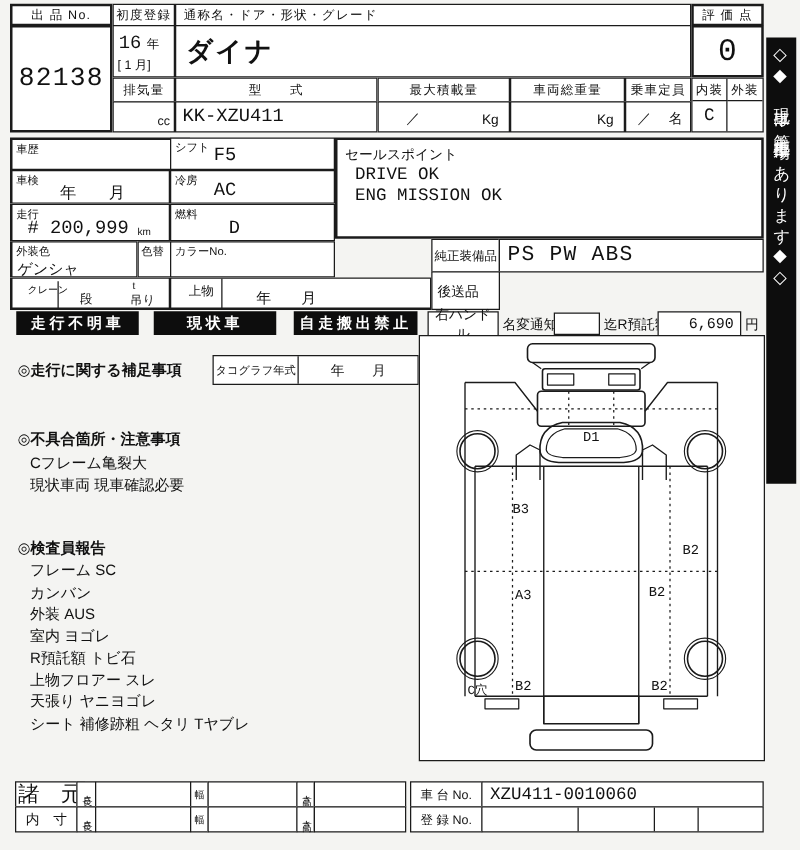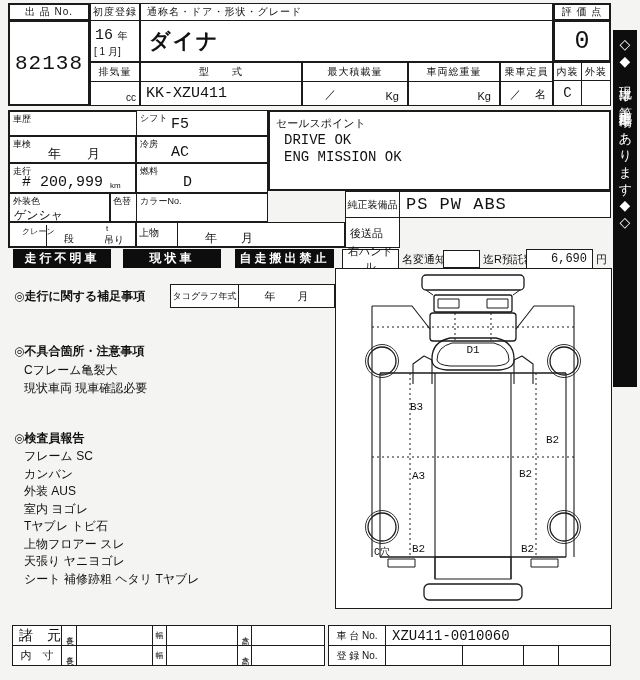--- a/index.html
+++ b/index.html
@@ -133,21 +133,21 @@
   </div>
 
   <div class="b" style="left:8px;top:222px;width:128px;height:26px;border-width:1px 1px 2px 2px;">
     <span class="nb" style="left:2px;top:3px;font-size:8px;margin-left:10px;">クレーン</span>
     <span class="nb" style="left:0;top:2px;height:22px;border-left:1px solid #1b1b1b;left:36px;"></span>
     <span class="nb" style="left:54px;top:9px;font-size:10px;">段</span>
     <span class="nb" style="left:96px;top:1px;font-size:8px;">t</span>
     <span class="nb" style="left:94px;top:10px;font-size:10px;">吊り</span>
   </div>
   <div class="b" style="left:136px;top:222px;width:209px;height:26px;border-bottom-width:2px;">
-    <span class="nb" style="left:2px;top:3px;font-size:10px;font-family:Liberation Serif, serif;">上物</span>
+    <span class="nb" style="left:14px;top:3px;font-size:10px;font-family:Liberation Serif, serif;">上物</span>
     <span class="nb" style="left:0;top:0;height:24px;border-left:1px solid #1b1b1b;left:40px;"></span>
     <span class="nb" style="left:68px;top:7px;font-size:12px;white-space:pre;">年　　月</span>
   </div>
 
   <div class="b" style="left:268px;top:110px;width:343px;height:81px;border-width:2px;">
     <div class="nb" style="left:6px;top:4px;font-size:11px;">セールスポイント</div>
     <div class="nb mono" style="left:14px;top:20px;font-size:14px;line-height:17px;">
       <div class="listline">DRIVE OK</div>
       <div class="listline">ENG MISSION OK</div>
     </div>
@@ -182,21 +182,21 @@
     <div class="listline">Cフレーム亀裂大</div>
     <div class="listline">現状車両 現車確認必要</div>
   </div>
 
   <div class="nb" style="left:14px;top:430px;font-size:12px;font-weight:bold;">◎検査員報告</div>
   <div class="nb" style="left:24px;top:448px;font-size:12px;line-height:17.5px;">
     <div class="listline">フレーム SC</div>
     <div class="listline">カンバン</div>
     <div class="listline">外装 AUS</div>
     <div class="listline">室内 ヨゴレ</div>
-    <div class="listline">Tヤブレ トビ石</div>
+    <div class="listline">R預託額 トビ石</div>
     <div class="listline">上物フロアー スレ</div>
     <div class="listline">天張り ヤニヨゴレ</div>
     <div class="listline">シート 補修跡粗 ヘタリ Tヤブレ</div>
   </div>
 
   <div class="b" style="left:335px;top:268px;width:277px;height:341px;">
     <svg width="275" height="339" viewBox="0 0 275 339">
       <g fill="none" stroke="#1b1b1b" stroke-width="1.3" stroke-linejoin="round">
 
         <rect x="86" y="6" width="102" height="15" rx="4"></rect>
@@ -246,21 +246,21 @@
         <text x="210" y="174">B2</text>
         <text x="76" y="210">A3</text>
         <text x="183" y="208">B2</text>
         <text x="76" y="283">B2</text>
         <text x="185" y="283">B2</text>
         <text x="38" y="286" font-size="10">C穴</text>
       </g>
     </svg>
   </div>
 
-  <div class="b c" style="left:12px;top:625px;width:56px;height:21px;font-size:14px;">諸　元</div>
+  <div class="b c" style="left:12px;top:625px;width:56px;height:21px;font-size:17px;">諸　元</div>
   <div class="b vlabel" style="left:61px;top:625px;width:16px;height:21px;">長さ</div>
   <div class="b" style="left:76px;top:625px;width:77px;height:21px;"></div>
   <div class="b c" style="left:152px;top:625px;width:15px;height:21px;font-size:8px;">幅</div>
   <div class="b" style="left:166px;top:625px;width:72px;height:21px;"></div>
   <div class="b vlabel" style="left:237px;top:625px;width:15px;height:21px;">高さ</div>
   <div class="b" style="left:251px;top:625px;width:74px;height:21px;"></div>
 
   <div class="b c" style="left:12px;top:645px;width:50px;height:21px;font-size:11px;">内　寸</div>
   <div class="b vlabel" style="left:61px;top:645px;width:16px;height:21px;">長さ</div>
   <div class="b" style="left:76px;top:645px;width:77px;height:21px;"></div>

